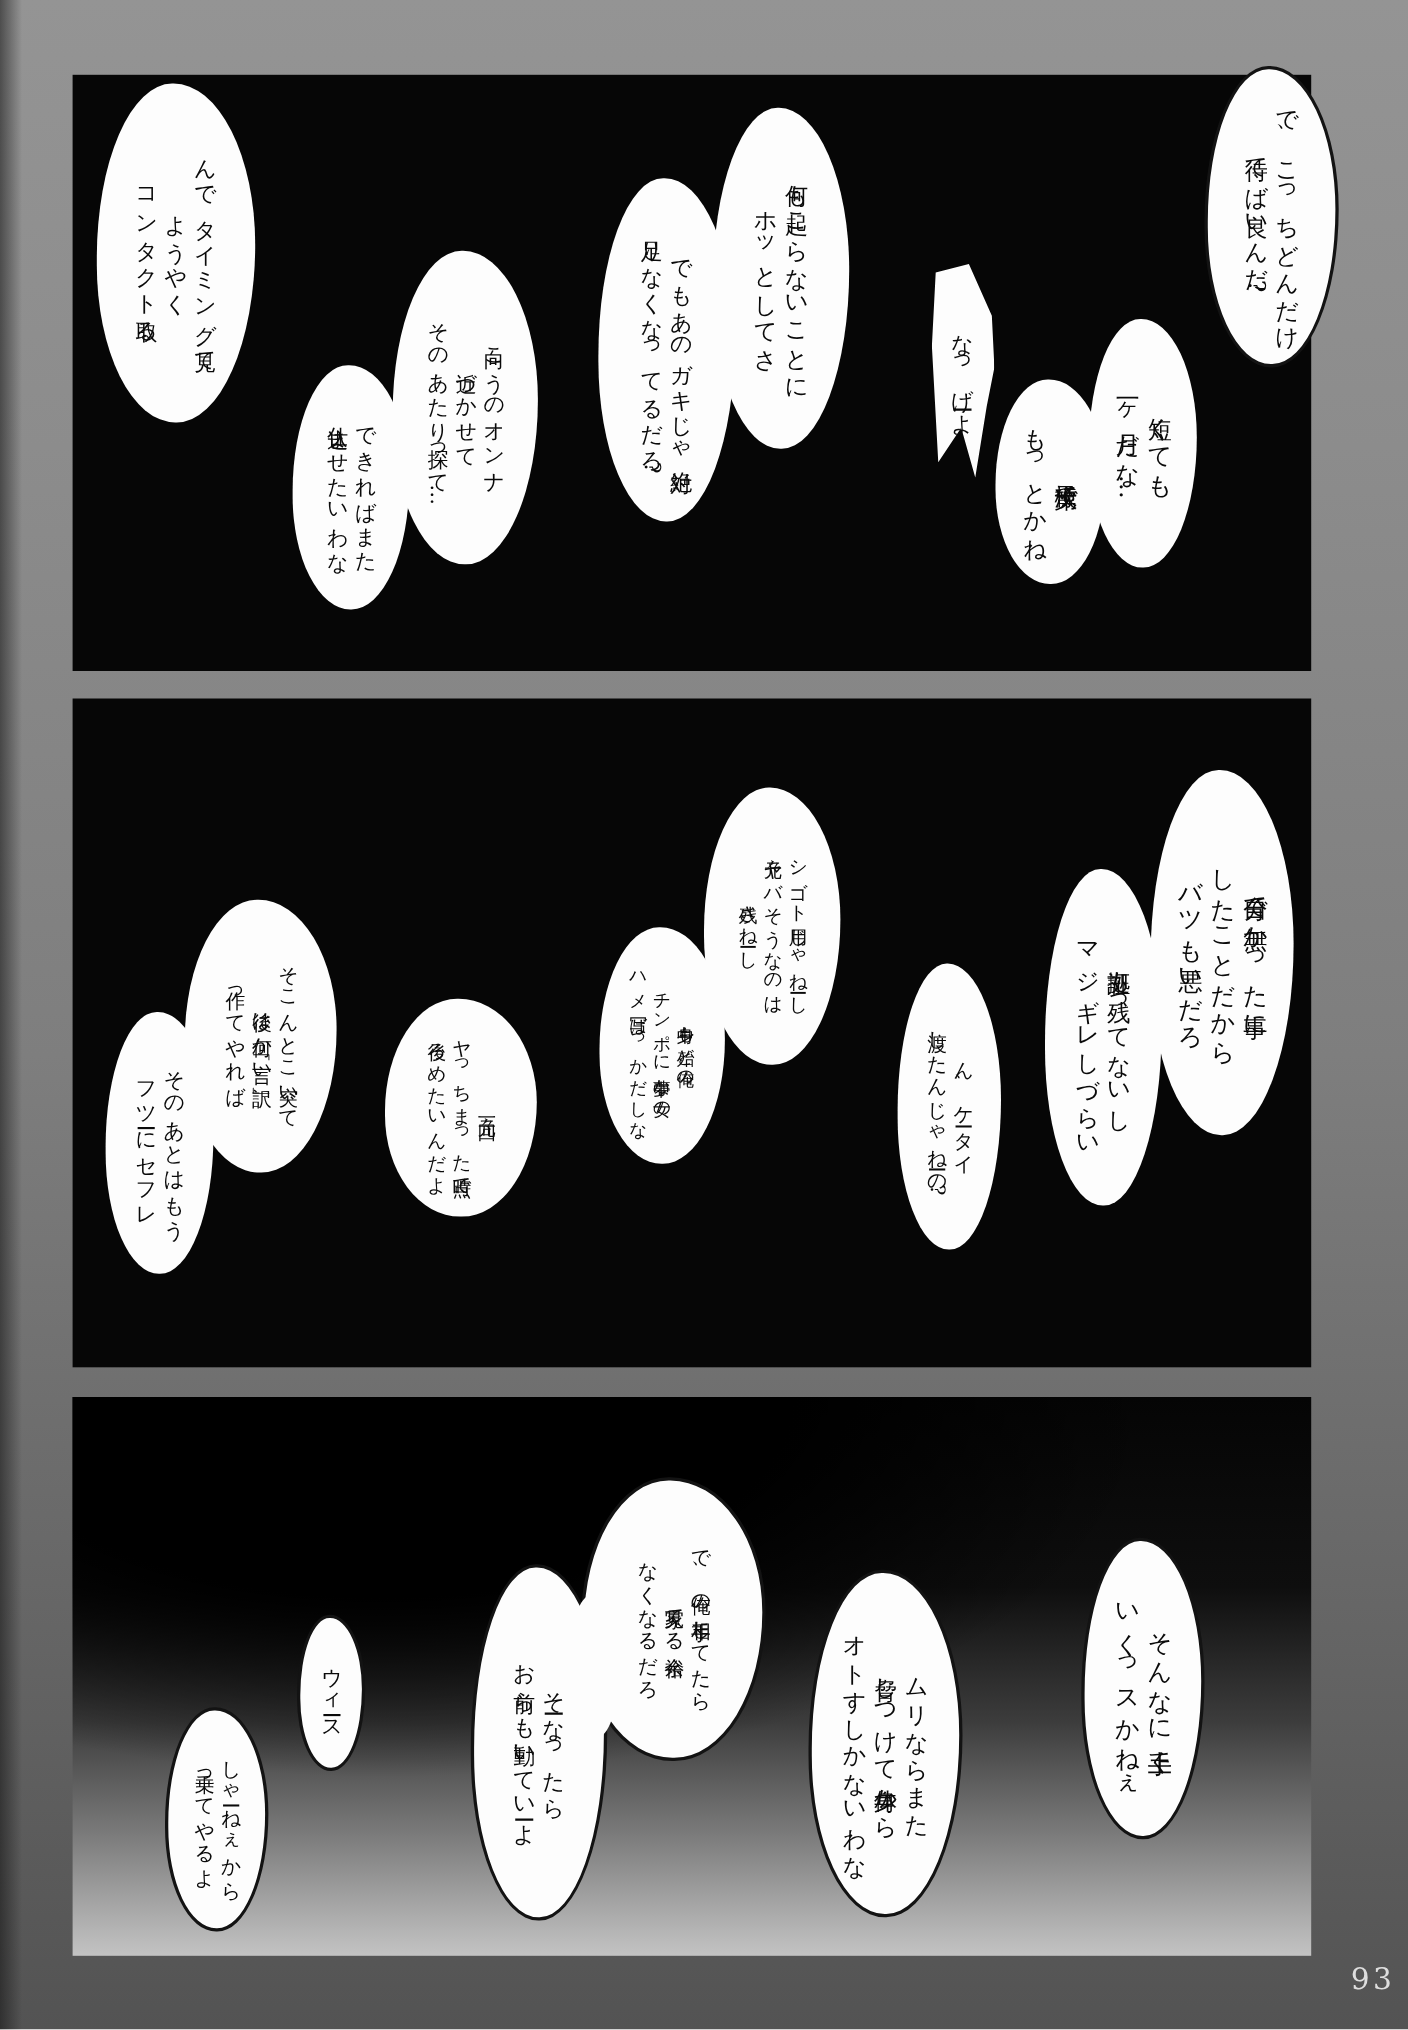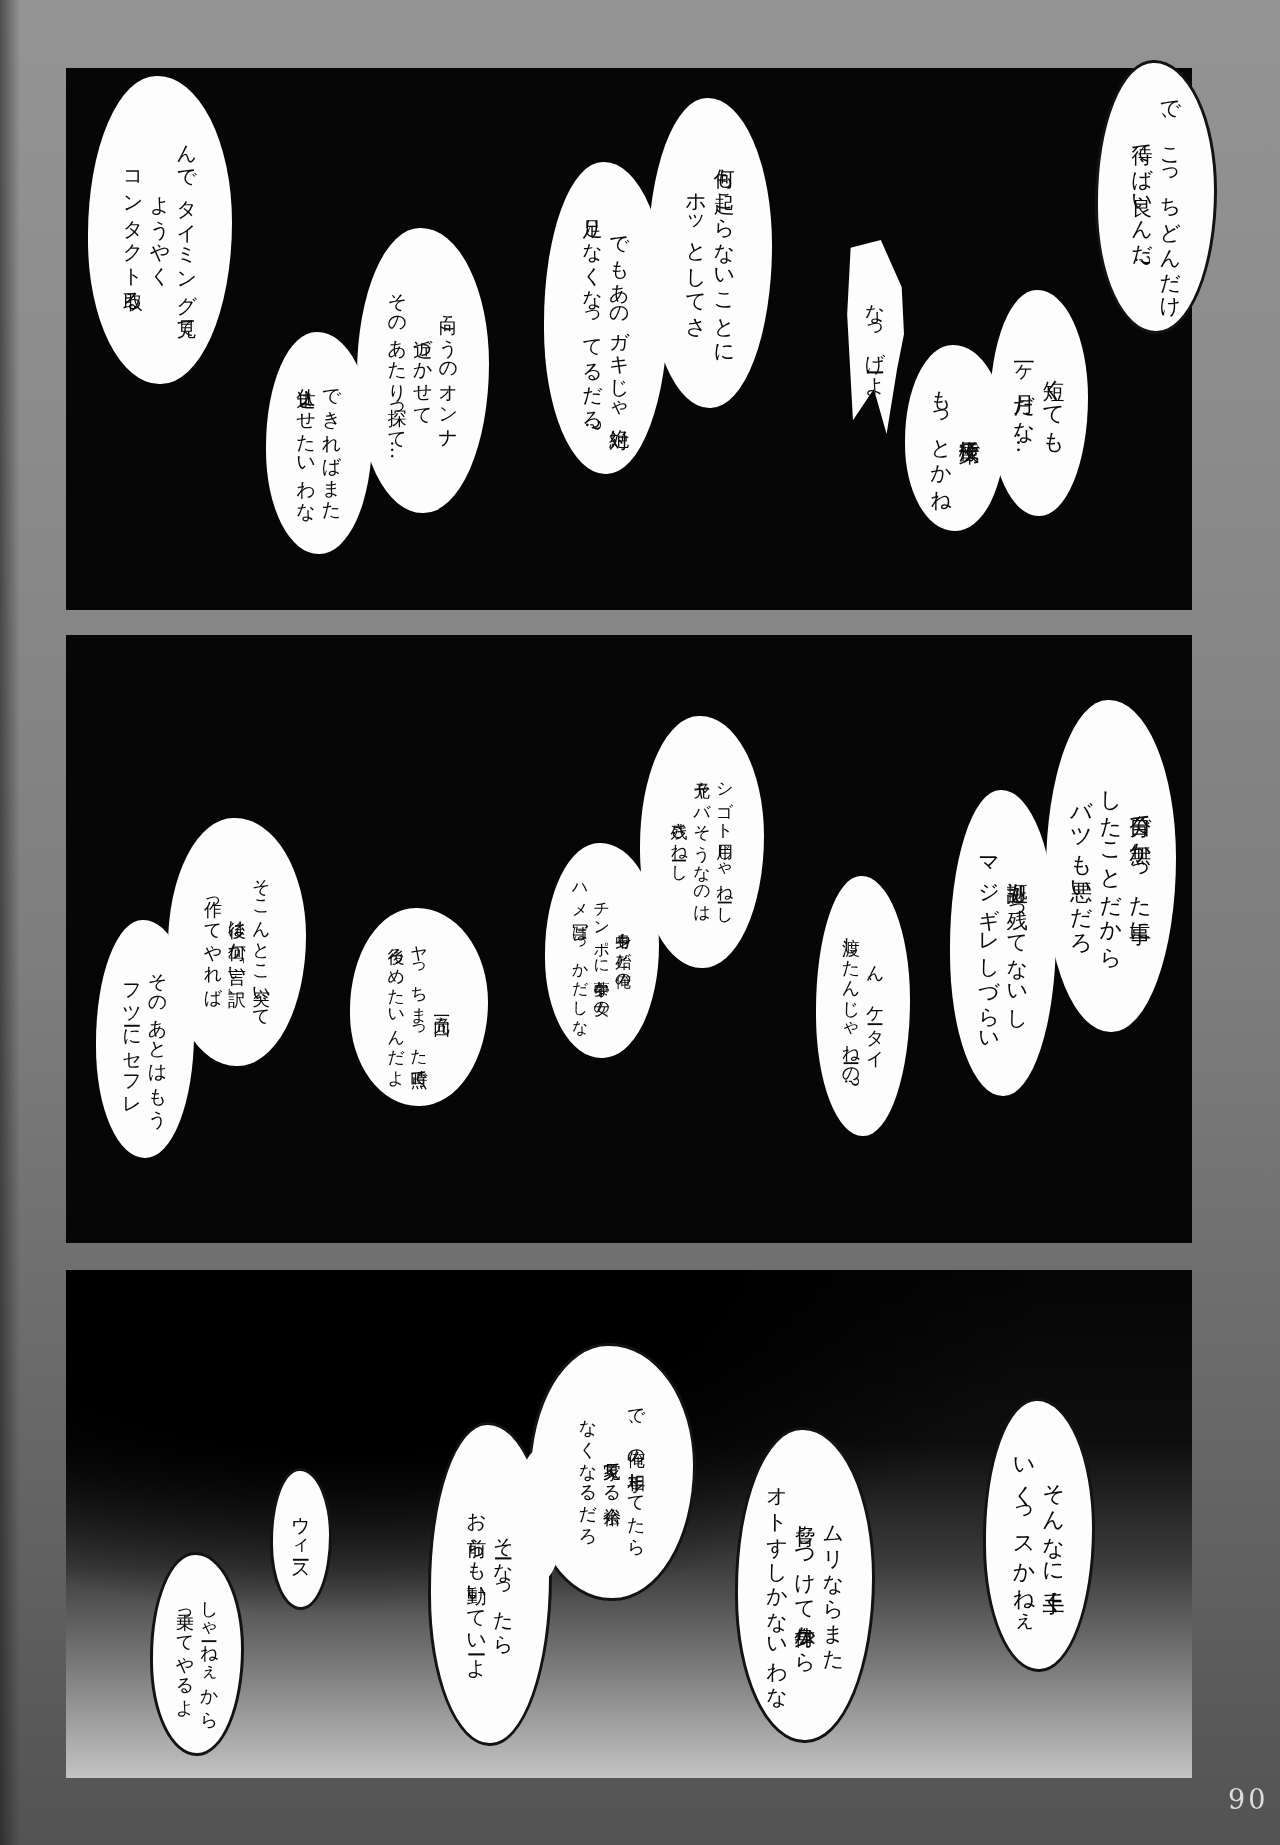--- a/index.html
+++ b/index.html
@@ -159,14 +159,14 @@
     </div>
   <div class="patch"></div>
   <div class="bubble b22 outlined">
       <span class="vtext">ウィース</span>
     </div>
   <div class="bubble b23 outlined">
       <span class="vtext">しゃーねぇから
 乗ってやるよ</span>
     </div>
 
-  <div class="page-number">90</div>
+  <div class="page-number">93</div>
 </div>
 
 </body></html>

